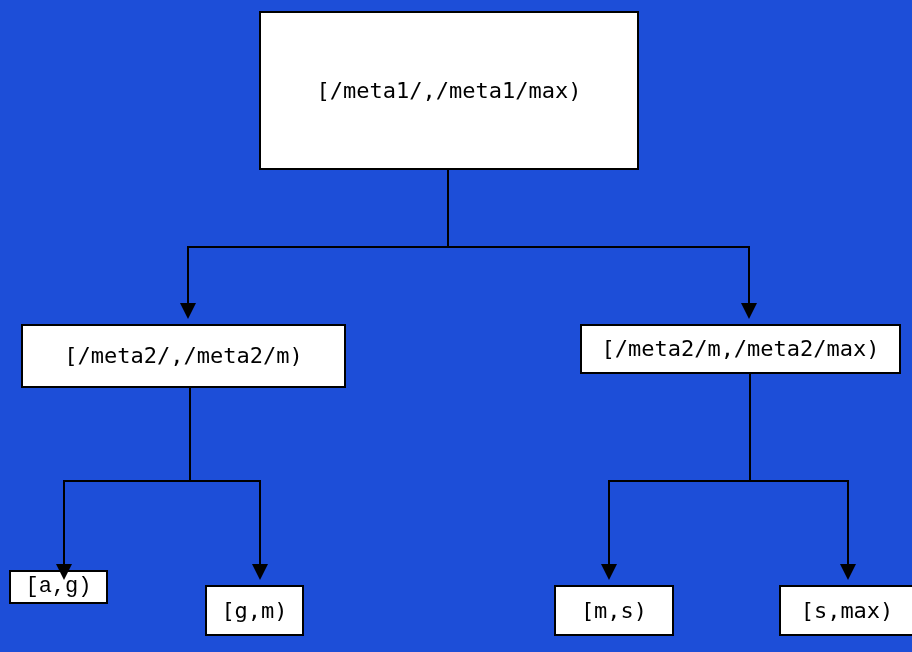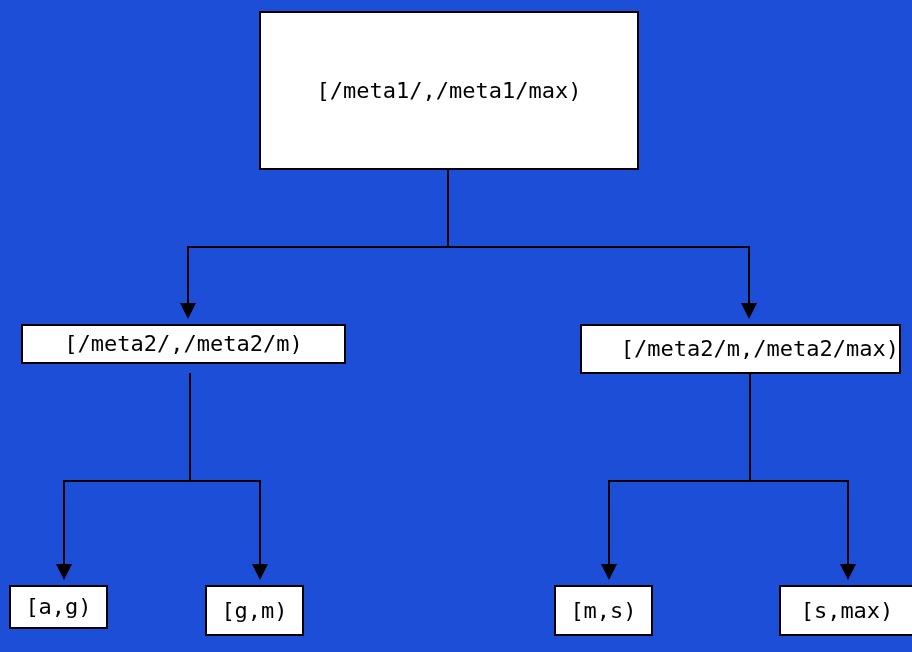--- a/index.html
+++ b/index.html
@@ -76,37 +76,37 @@
   <div class="edge-h" style="left:608px; top:480px; width:241px;"></div>
   <div class="edge-v" style="left:608px; top:480px; height:85px;"></div>
   <div class="edge-v" style="left:847px; top:480px; height:85px;"></div>
   <div class="arrowhead" style="left:601px; top:564px;"></div>
   <div class="arrowhead" style="left:840px; top:564px;"></div>
 
   <div class="node root-node" style="left:259px; top:11px; width:380px; height:159px;">
     <span class="node-label">[/meta1/,/meta1/max)</span>
   </div>
 
-  <div class="node mid-node" style="left:21px; top:324px; width:325px; height:40px;">
+  <div class="node mid-node" style="left:21px; top:324px; width:325px; height:64px;">
     <span class="node-label">[/meta2/,/meta2/m)</span>
   </div>
 
-  <div class="node mid-node" style="left:580px; top:324px; width:321px; height:50px;justify-content:flex-end;">
+  <div class="node mid-node" style="left:580px; top:324px; width:321px; height:50px;">
     <span class="node-label">[/meta2/m,/meta2/max)</span>
   </div>
 
-  <div class="node leaf-node" style="left:9px; top:585px; width:99px; height:44px;">
+  <div class="node leaf-node" style="left:9px; top:570px; width:99px; height:34px;font-family:Liberation Mono, monospace;">
     <span class="node-label">[a,g)</span>
   </div>
 
   <div class="node leaf-node" style="left:205px; top:585px; width:99px; height:51px;text-align:right;">
     <span class="node-label">[g,m)</span>
   </div>
 
-  <div class="node leaf-node" style="left:554px; top:585px; width:99px; height:51px;">
+  <div class="node leaf-node" style="left:554px; top:585px; width:120px; height:51px;">
     <span class="node-label">[m,s)</span>
   </div>
 
   <div class="node leaf-node" style="left:779px; top:585px; width:136px; height:51px;">
     <span class="node-label">[s,max)</span>
   </div>
 
 </div>
 
 </body></html>

